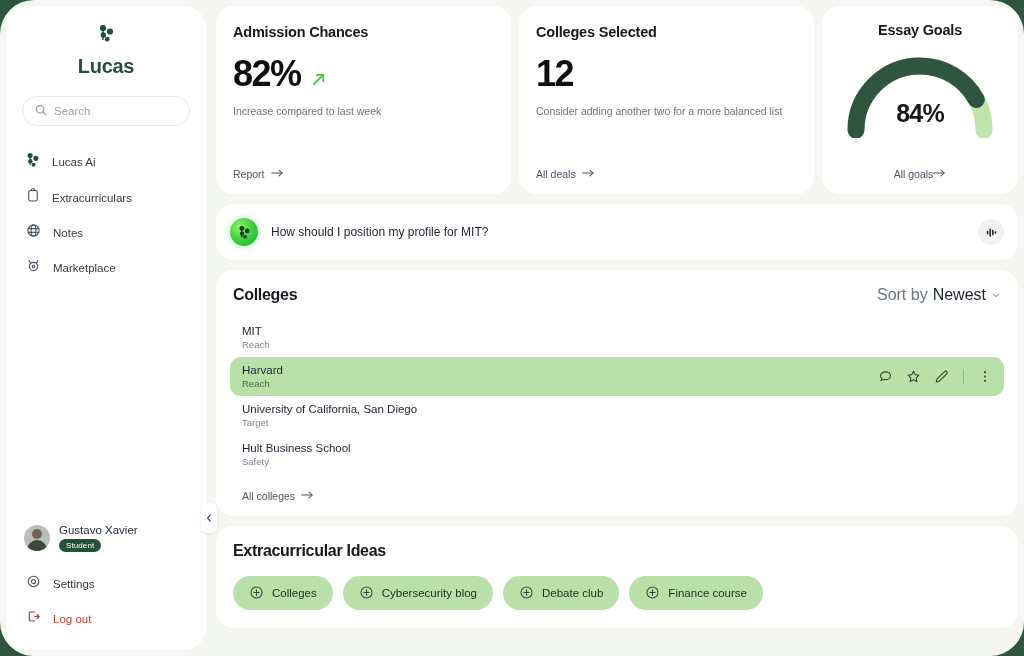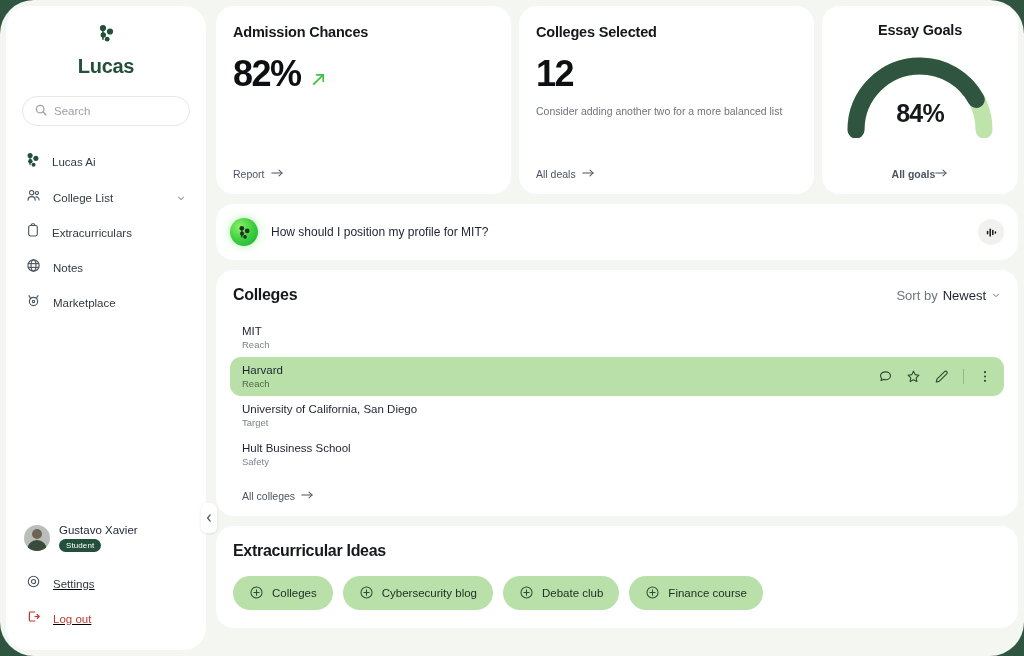--- a/index.html
+++ b/index.html
@@ -149,21 +149,21 @@
   .profile-badge {
     align-self: flex-start;
     background: #23503a;
     color: #ffffff;
     font-size: 8px;
     padding: 2px 7px;
     border-radius: 8px;
     letter-spacing: 0.1px;
   }
 
-  .bottom-links { padding: 0 10px; display: flex; flex-direction: column; text-decoration: underline; }
+  .bottom-links { padding: 0 10px; display: flex; flex-direction: column; }
   .logout .nav-label { color: #c0392f; }
 
   
   #collapse-handle {
     position: absolute;
     right: -11px;
     top: 497px;
     width: 16px; height: 30px;
     background: #ffffff;
     border-radius: 6px;
@@ -260,21 +260,20 @@
     color: #15181c;
     letter-spacing: -0.8px;
   }
   .gauge-link {
     margin-top: auto;
     font-size: 10.5px;
     color: #4b5560;
     display: flex;
     align-items: center;
     cursor: pointer;
-    font-weight: bold;
   }
 
   
   #ai-bar {
     background: #ffffff;
     border-radius: 18px;
     height: 56px;
     display: flex;
     align-items: center;
     padding: 0 14px 0 14px;
@@ -321,21 +320,21 @@
   .colleges-title {
     font-size: 16px;
     font-weight: 700;
     color: #15181c;
     letter-spacing: -0.3px;
   }
   .sort-control {
     display: flex;
     align-items: center;
     gap: 5px;
-    font-size: 13px;
+    font-size: 16px;
     color: #6d757d;
     cursor: pointer;
   }
   .sort-value { color: #1d2430; }
 
   .college-row {
     display: flex;
     align-items: center;
     justify-content: space-between;
     padding: 7px 12px;
@@ -435,36 +434,20 @@
             <circle cx="5" cy="4" r="3.1"></circle>
                 <circle cx="12" cy="7.5" r="3.1"></circle>
             <circle cx="5.3" cy="11" r="2.7"></circle>
                 <circle cx="9.2" cy="15.2" r="2.4"></circle>
             <rect x="4.2" y="3" width="1.5" height="13" rx="0.7"></rect>
           </svg>
         </span>
         <span class="nav-label">Lucas Ai</span>
       </div>
 
-      <div class="nav-item">
-        <span>
-          <svg width="15" height="15" viewBox="0 0 16 16" fill="none" stroke="#4b5560" stroke-width="1.2">
-            <circle cx="6" cy="5" r="2.3"></circle>
-            <path d="M2.2 13c0-2.3 1.7-3.8 3.8-3.8S9.8 10.7 9.8 13" stroke-linecap="round"></path>
-            <circle cx="11.6" cy="5.4" r="1.7"></circle>
-            <path d="M10.6 9.5c1.9-.2 3.3 1.2 3.3 3.2" stroke-linecap="round"></path>
-          </svg>
-        </span>
-        <span class="nav-label">College List</span>
-        <span class="nav-chevron">
-          <svg width="10" height="10" viewBox="0 0 12 12" fill="none" stroke="#9aa2a8" stroke-width="1.3">
-            <polyline points="3,5 6,8 9,5" stroke-linecap="round" stroke-linejoin="round"></polyline>
-          </svg>
-        </span>
-      </div>
 
       <div class="nav-item">
         <span>
           <svg width="14" height="15" viewBox="0 0 14 16" fill="none" stroke="#4b5560" stroke-width="1.2">
             <rect x="2.4" y="2.6" width="9.2" height="11.2" rx="2"></rect>
             <path d="M5.2 2.6V1.9a1.1 1.1 0 0 1 1.1-1.1h1.4a1.1 1.1 0 0 1 1.1 1.1v.7z"></path>
           </svg>
         </span>
         <span class="nav-label">Extracurriculars</span>
       </div>
@@ -542,20 +525,21 @@
         <div class="stat-title">Admission Chances</div>
         <div class="stat-value-row">
           <span class="stat-value">82%</span>
           <span>
             <svg width="17" height="17" viewBox="0 0 18 18" fill="none" stroke="#3cc23c" stroke-width="1.8">
               <line x1="4" y1="14" x2="14" y2="4" stroke-linecap="round"></line>
               <polyline points="7.2,4 14,4 14,10.8" stroke-linecap="round" stroke-linejoin="round"></polyline>
             </svg>
           </span>
         </div>
+        <div class="stat-sub">Increase compared to last week</div>
         <div class="stat-link">
           <span>Report</span>
           <span>
             <svg width="13" height="10" viewBox="0 0 14 10" fill="none" stroke="#4b5560" stroke-width="1.1">
               <line x1="0.8" y1="5" x2="12" y2="5" stroke-linecap="round"></line>
               <polyline points="8.6,1.8 12,5 8.6,8.2" stroke-linecap="round" stroke-linejoin="round"></polyline>
             </svg>
           </span>
         </div>
       </div>

